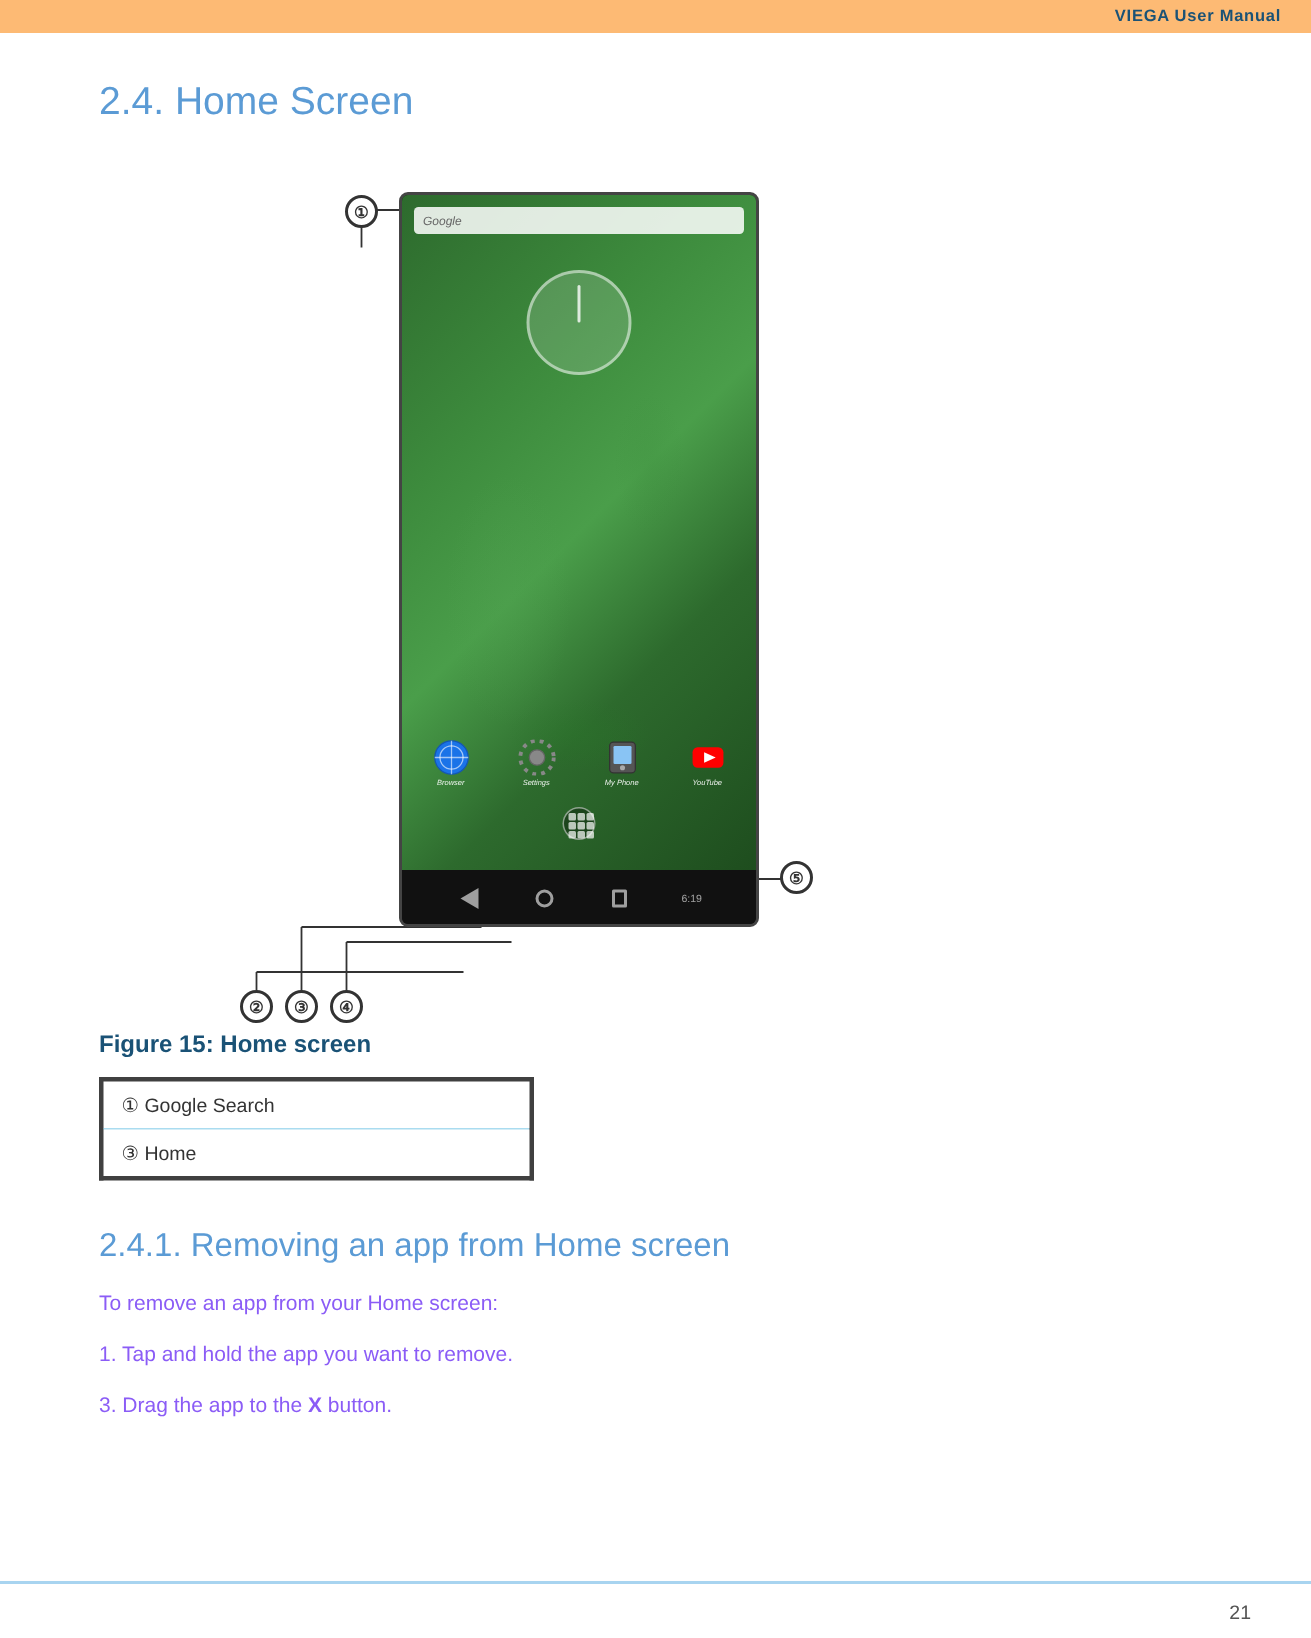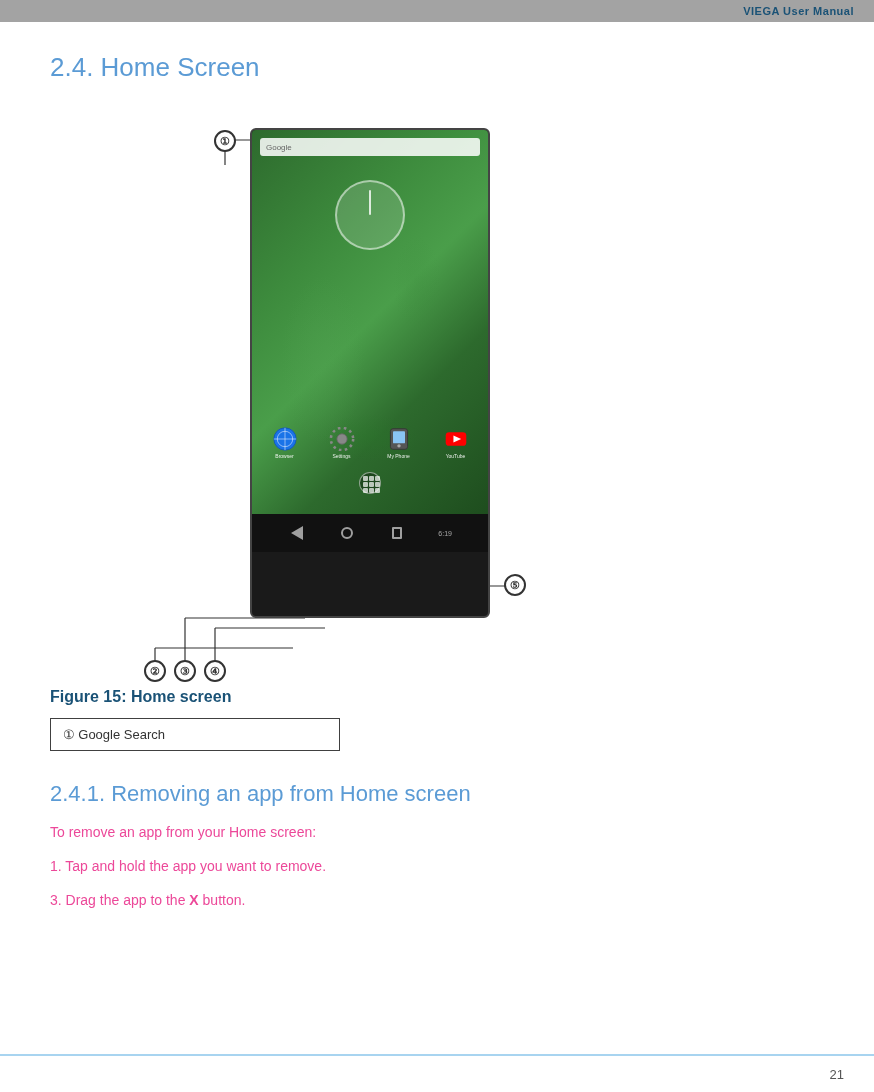--- a/index.html
+++ b/index.html
@@ -7,37 +7,38 @@
       width: 874px;
       min-height: 1092px;
       font-family: Arial, sans-serif;
       background: #fff;
       color: #333;
       position: relative;
     }
 
     
     .header-bar {
-      background: #a3a3a3;
+      background: #fdba74;
       height: 22px;
       display: flex;
       align-items: center;
       justify-content: flex-end;
       padding-right: 20px;
     }
     .header-title {
       font-size: 11px;
       font-weight: bold;
       color: #1a5276;
       letter-spacing: 0.5px;
     }
 
     
     .main-content {
       padding: 30px 50px 30px 50px;
+      margin-left: 16px;
     }
 
     
     .section-heading {
       font-size: 26px;
       color: #5b9bd5;
       font-weight: normal;
       margin-bottom: 25px;
     }
 
@@ -72,24 +73,25 @@
       width: 240px;
       height: 490px;
       background: #1a1a1a;
       border-radius: 6px;
       overflow: hidden;
       border: 2px solid #444;
     }
 
     .phone-screen {
       width: 100%;
-      height: 384px;
+      height: 450px;
       background: linear-gradient(135deg, #2d6a2d 0%, #3d8b3d 30%, #4a9e4a 50%, #2d6a2d 70%, #1e4d1e 100%);
       position: relative;
       overflow: hidden;
+      font-style: italic;
     }
 
     
     .phone-screen::before {
       content: '';
       position: absolute;
       top: 0; left: 0; right: 0; bottom: 0;
       background:
         radial-gradient(ellipse 60px 120px at 30% 60%, rgba(80,160,80,0.3) 0%, transparent 70%),
         radial-gradient(ellipse 40px 80px at 70% 40%, rgba(60,140,60,0.2) 0%, transparent 60%),
@@ -238,21 +240,21 @@
       font-size: 16px;
       font-weight: bold;
       color: #1a5276;
       margin-bottom: 12px;
     }
 
     
     .info-table {
       width: 290px;
       border-collapse: collapse;
-      border: 1px solid #404040;
+      border: 3px solid #404040;
       margin-bottom: 30px;
       padding-left: 28px;
     }
     .info-table tr td {
       padding: 8px 12px;
       font-size: 13px;
       border-bottom: 1px solid #aadcf0;
       color: #333;
     }
     .info-table tr:last-child td {
@@ -263,41 +265,41 @@
     .sub-heading {
       font-size: 22px;
       color: #5b9bd5;
       font-weight: normal;
       margin-bottom: 14px;
     }
 
     
     .body-text {
       font-size: 14px;
-      color: #ec4899;
+      color: #8b5cf6;
       line-height: 1.7;
       margin-bottom: 10px;
     }
 
     .bold-x {
       font-weight: bold;
     }
 
     
     .footer {
       position: absolute;
       bottom: 0;
       left: 0;
       right: 0;
       height: 38px;
       border-top: 2px solid #a8d4f0;
       display: flex;
       align-items: center;
       justify-content: flex-end;
-      padding-right: 30px;
+      padding-right: 40px;
     }
     .footer-page {
       font-size: 13px;
       color: #555;
     }
 
     
     .annotation-svg {
       position: absolute;
       top: 0;
@@ -434,20 +436,23 @@
 
   </div>
 
   <p class="figure-caption">Figure 15: Home screen</p>
 
   <table class="info-table">
     <tbody id="table-body">
         <tr>
           <td>① Google Search</td>
         </tr>
+        <tr>
+          <td>③ Home</td>
+        </tr>
       </tbody>
   </table>
 
   <h2 class="sub-heading">2.4.1. Removing an app from Home screen</h2>
   <p class="body-text">To remove an app from your Home screen:</p>
   <p class="body-text">1. Tap and hold the app you want to remove.</p>
   <p class="body-text">
     <span>3. Drag the app to the </span><span class="bold-x">X</span><span> button.</span>
   </p>
 

